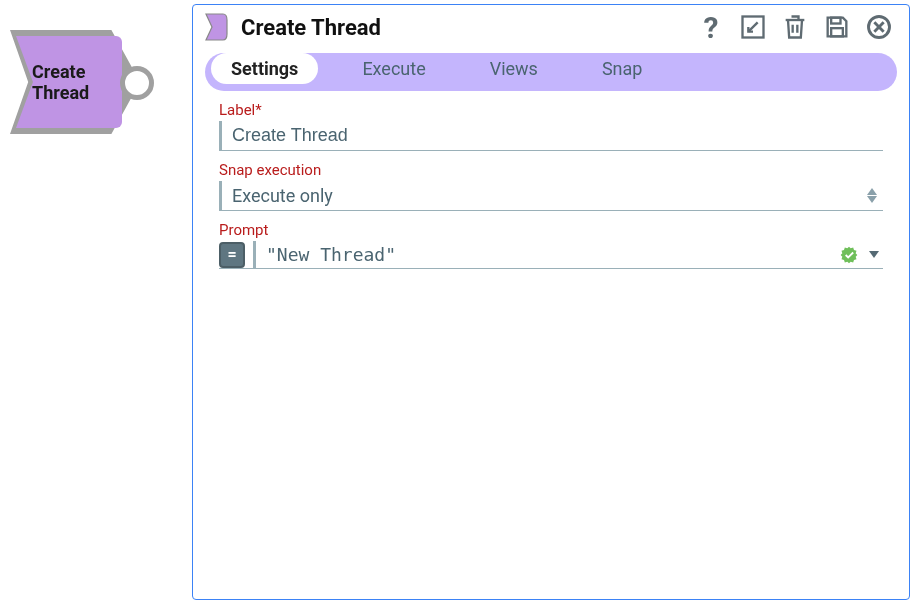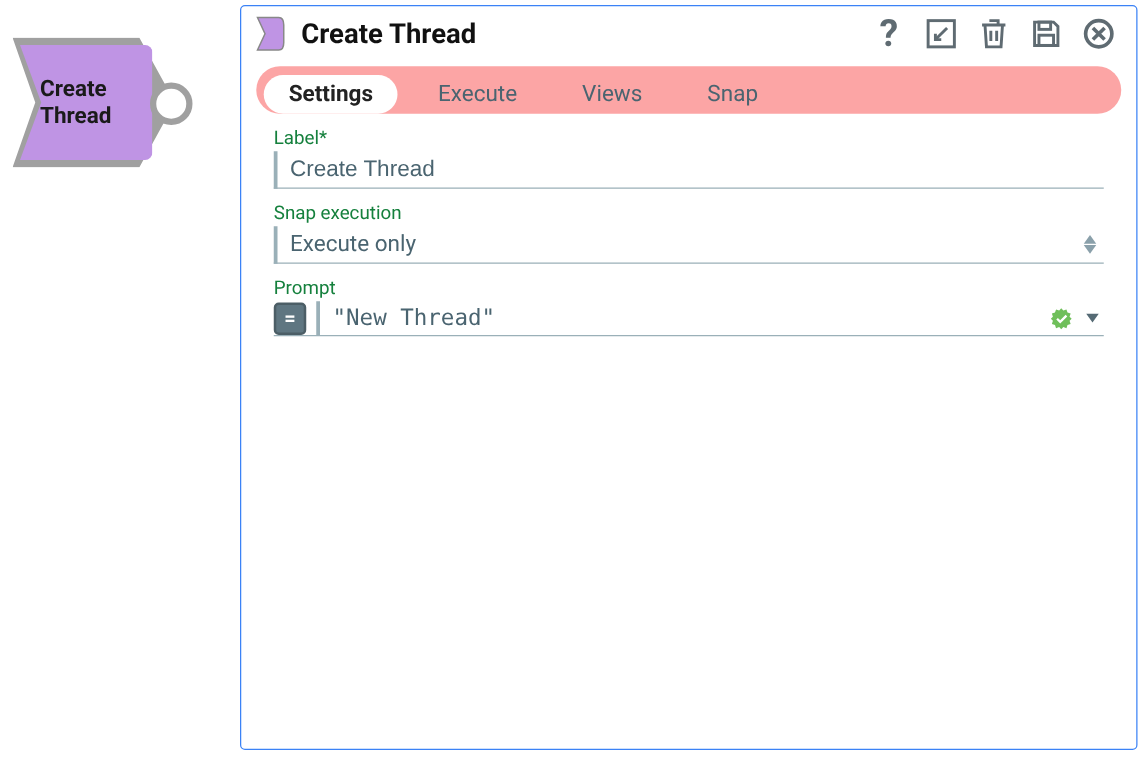--- a/index.html
+++ b/index.html
@@ -99,47 +99,47 @@
       justify-content: center;
       color: #5f6b72;
       cursor: pointer;
     }
     .header-btn svg { width: 28px; height: 28px; }
     .header-btn.help { font-size: 30px; font-weight: 700; }
     
     .tabs {
       margin: 4px 12px 0 12px;
       height: 38px;
-      background: #fca5a5;
+      background: #c4b5fd;
       border-radius: 19px;
       display: flex;
-      align-items: flex-end;
+      align-items: flex-start;
       padding: 0 6px;
-      gap: 12px;
+      gap: 24px;
     }
     .tab {
       font-size: 18px;
       color: #4a6470;
       padding: 5px 20px;
       border-radius: 16px;
       cursor: pointer;
     }
     .tab.active {
       background: #fff;
       color: #222;
       font-weight: 700;
     }
     
     .form-area {
       padding: 10px 26px 0 26px;
     }
     .field { margin-bottom: 10px; }
     .field-label {
       font-size: 15px;
-      color: #15803d;
+      color: #b91c1c;
       margin-bottom: 2px;
       display: block;
     }
     .text-input {
       width: 100%;
       border: none;
       border-bottom: 1px solid #9ab0b8;
       border-left: 3px solid #9ab0b8;
       padding: 4px 6px 4px 10px;
       font-size: 18px;

